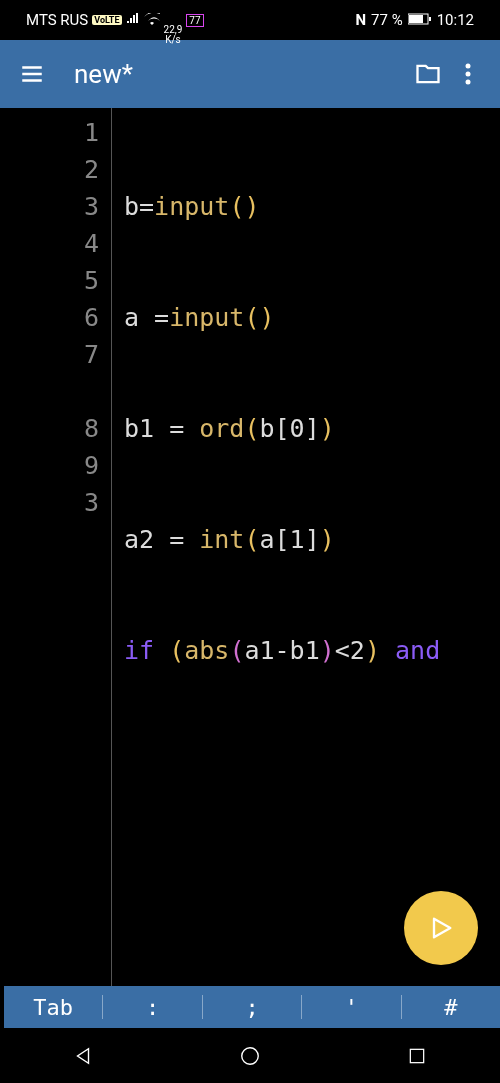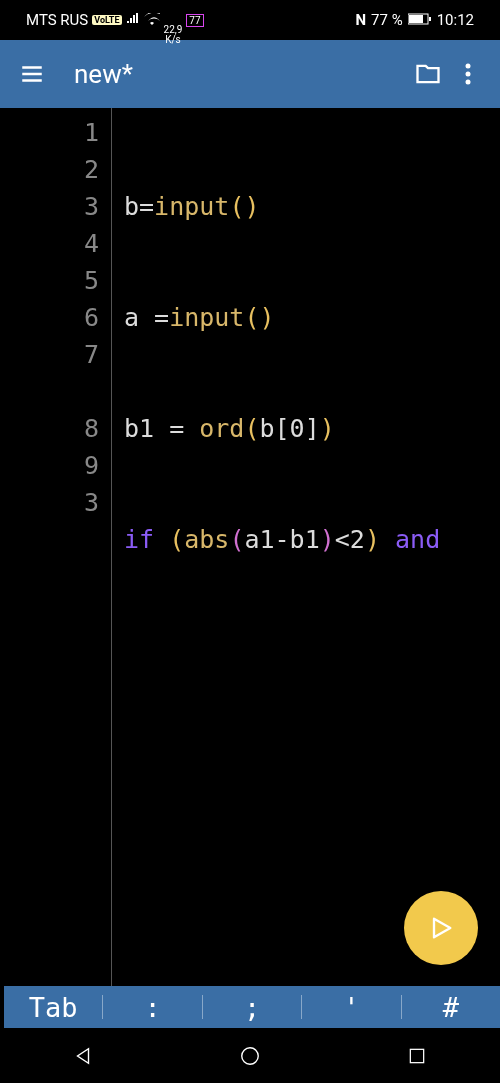--- a/index.html
+++ b/index.html
@@ -108,21 +108,21 @@
     .bottom-toolbar {
       position: absolute;
       bottom: 55px;
       left: 4px;
       right: 0;
       height: 42px;
       background: #3a6ea5;
       display: flex;
       align-items: center;
       color: #fff;
-      font-size: 27px;
+      font-size: 22px;
     }
     .toolbar-item {
       flex: 1;
       text-align: center;
       cursor: pointer;
       font-family: monospace;
     }
     .toolbar-divider {
       width: 1px;
       height: 24px;
@@ -217,20 +217,21 @@
     <span>7</span>
     <span class="blank-cont">.</span>
     <span>8</span>
     <span>9</span>
     <span>3</span>
   </div>
   <div class="code">
     <span class="code-line"><span>b=</span><span class="fn">input</span><span class="paren-y">()</span></span>
     <span class="code-line"><span>a =</span><span class="fn">input</span><span class="paren-y">()</span></span>
     <span class="code-line"><span>b1 = </span><span class="fn">ord</span><span class="paren-y">(</span><span>b[</span><span class="num">0</span><span>]</span><span class="paren-y">)</span></span>
+    <span class="code-line"><span>a2 = </span><span class="fn">int</span><span class="paren-y">(</span><span>a[</span><span class="num">1</span><span>]</span><span class="paren-y">)</span></span>
     <span class="code-line"><span class="kw">if</span> <span class="paren-y">(</span><span class="fn">abs</span><span class="paren-p">(</span><span>a1-b1</span><span class="paren-p">)</span><span>&lt;</span><span class="num">2</span><span class="paren-y">)</span> <span class="kw">and</span></span>
     
     
     
   </div>
 </div>
 
 <div class="fab">
   <svg width="28" height="28" viewBox="0 0 24 24">
       <path d="M6 4l14 8-14 8z" fill="none" stroke="#fff" stroke-width="2" stroke-linejoin="round"></path>

